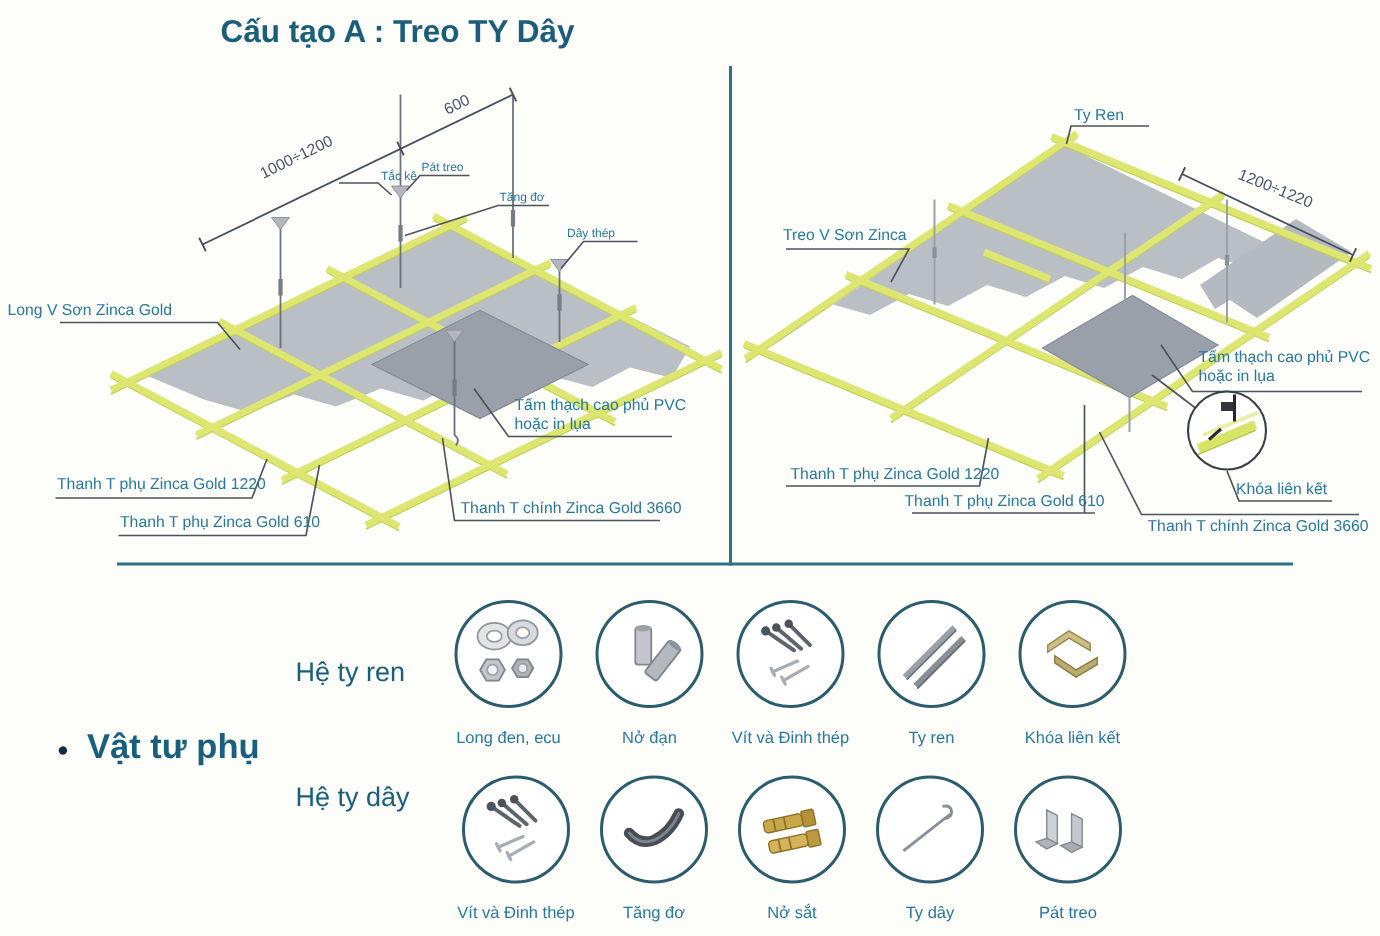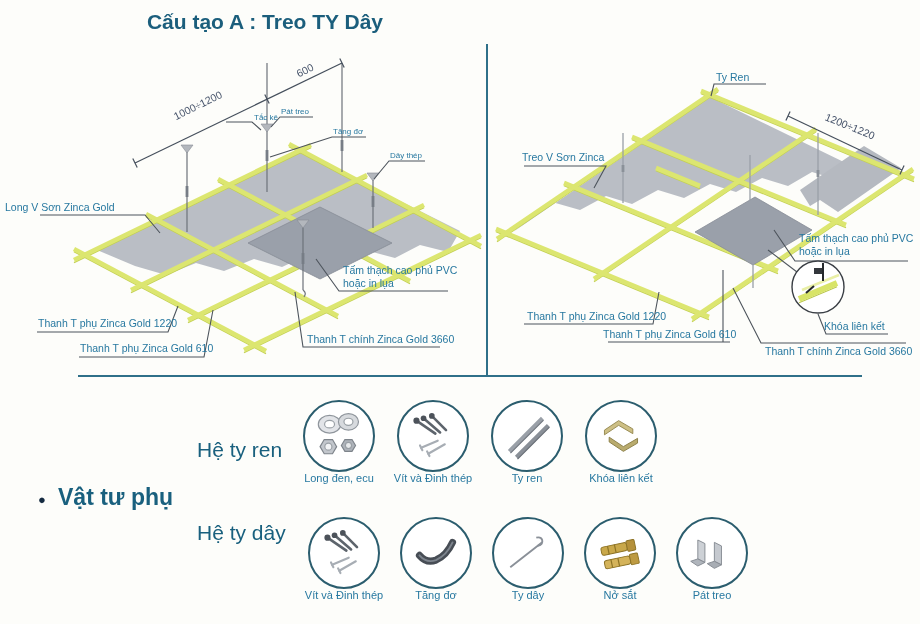--- a/index.html
+++ b/index.html
@@ -12,28 +12,28 @@
   .lbl{position:absolute;font-size:10.5px;color:#2778a0;white-space:nowrap;line-height:1.25;}
   .lbl.tiny{font-size:8px;}
   .lbl.dim{color:#46536a;text-align:center;}
   .rot-a{transform:rotate(-26deg);}
   .rot-b{transform:rotate(22deg);}
   .rule{position:absolute;background:#2f7089;}
   #vrule{left:486px;top:44px;width:2px;height:333px;}
   #hrule{left:78px;top:375px;width:784px;height:2px;}
   .section-title{position:absolute;left:58px;top:484px;font-size:23px;font-weight:700;color:#19607e;}
   .bullet{position:absolute;left:38px;top:492px;font-size:13px;color:#142a40;}
-  .group-label{position:absolute;font-size:21px;color:#19607e;white-space:nowrap;}
+  .group-label{position:absolute;font-size:18px;color:#19607e;white-space:nowrap;}
   #grp1{left:197px;top:438px;} #grp2{left:197px;top:521px;}
   .row{position:absolute;display:flex;}
   #row1{left:293px;top:400px;gap:2px;} #row2{left:298px;top:517px;gap:0px;}
   .part{width:92px;display:flex;flex-direction:column;align-items:center;}
   .part-circle{width:72px;height:72px;border-radius:50%;border:2px solid #2b5d6e;background:#fff;
                display:flex;align-items:center;justify-content:center;box-sizing:border-box;}
-  .part-label{margin-top:0;font-size:11px;color:#2778a0;text-align:center;white-space:nowrap;}
+  .part-label{margin-top:14px;font-size:11px;color:#2778a0;text-align:center;white-space:nowrap;}
 </style>
 </head>
 <body>
 
 <div class="page">
 
   <div class="title" id="titleA">Cấu tạo A : Treo TY Dây</div>
 
   <svg class="draw" width="920" height="624" viewBox="0 0 920 624">
     <defs>
@@ -152,21 +152,21 @@
       <rect x="814" y="268" width="8" height="6" fill="#33373c"></rect>
       <line x1="806" y1="293" x2="814" y2="286" stroke="#25282c" stroke-width="2"></line>
     </g>
   </svg>
 
   <div class="lbl dim rot-a" style="left:152px;top:99px;width:92px;">1000÷1200</div>
   <div class="lbl dim rot-a" style="left:285px;top:64px;width:40px;">600</div>
   <div class="lbl tiny" style="left:226px;top:113px;margin-left:28px;">Tắc kê</div>
   <div class="lbl tiny" style="left:281px;top:107px;">Pát treo</div>
   <div class="lbl tiny" style="left:333px;top:127px;">Tăng đơ</div>
-  <div class="lbl tiny" style="left:390px;top:151px;">Dây thép</div>
+  <div class="lbl tiny" style="left:378px;top:151px;">Dây thép</div>
   <div class="lbl" style="left:5px;top:201px;">Long V Sơn Zinca Gold</div>
   <div class="lbl" style="left:343px;top:264px;">
     <span style="display:block;">Tấm thạch cao phủ PVC</span>
     <span style="display:block;">hoặc in lụa</span>
   </div>
   <div class="lbl" style="left:38px;top:317px;">Thanh T phụ Zinca Gold 1220</div>
   <div class="lbl" style="left:80px;top:342px;">Thanh T phụ Zinca Gold 610</div>
   <div class="lbl" style="left:307px;top:333px;">Thanh T chính Zinca Gold 3660</div>
 
   <div class="lbl" style="left:716px;top:71px;">Ty Ren</div>
@@ -201,20 +201,33 @@
           <circle cx="13" cy="31" r="3" fill="#f2f3f5" stroke="#9aa0a6"></circle>
           <polygon points="24,30 27,25 33,25 36,30 33,35 27,35" fill="#aeb3ba" stroke="#7e848b"></polygon>
           <circle cx="30" cy="30" r="2.6" fill="#e8eaec" stroke="#9aa0a6"></circle>
         </svg>
       </div>
       <div class="part-label">Long đen, ecu</div>
     </div>
     <div class="part">
       <div class="part-circle">
         <svg width="52" height="52" viewBox="0 0 44 44">
+          <rect x="14" y="7" width="9" height="21" rx="1.5" fill="#c3c7cd" stroke="#7e848b"></rect>
+          <ellipse cx="18.5" cy="7.5" rx="4.5" ry="1.8" fill="#9ba1a8"></ellipse>
+          <g transform="rotate(38 29 26)">
+            <rect x="25" y="14" width="8.5" height="23" rx="1.5" fill="#b4b9c0" stroke="#7e848b"></rect>
+            <ellipse cx="29.2" cy="14.5" rx="4.2" ry="1.7" fill="#8d939b"></ellipse>
+          </g>
+        </svg>
+      </div>
+      <div class="part-label">Nở đạn</div>
+    </div>
+    <div class="part">
+      <div class="part-circle">
+        <svg width="52" height="52" viewBox="0 0 44 44">
           <g stroke="#5d646c" stroke-width="2.2" stroke-linecap="round">
             <line x1="8" y1="9" x2="24" y2="20"></line>
               <line x1="14" y1="7" x2="28" y2="19"></line>
               <line x1="21" y1="5" x2="33" y2="17"></line>
           </g>
           <circle cx="8" cy="9" r="2.6" fill="#4c525a"></circle>
             <circle cx="14" cy="7" r="2.4" fill="#4c525a"></circle>
             <circle cx="21" cy="5" r="2.4" fill="#4c525a"></circle>
           <g stroke="#a7adb4" stroke-width="1.8" stroke-linecap="round">
             <line x1="12" y1="32" x2="26" y2="26"></line>
@@ -275,48 +288,48 @@
         <svg width="52" height="52" viewBox="0 0 44 44">
           <path d="M8 24 Q14 31 22 28 Q31 24 36 13" fill="none" stroke="#474d55" stroke-width="6" stroke-linecap="round"></path>
           <path d="M8 24 Q14 31 22 28 Q31 24 36 13" fill="none" stroke="#7d848d" stroke-width="1.6" stroke-linecap="round"></path>
         </svg>
       </div>
       <div class="part-label">Tăng đơ</div>
     </div>
     <div class="part">
       <div class="part-circle">
         <svg width="52" height="52" viewBox="0 0 44 44">
-          <path d="M7 34 L30 16 L34 13" fill="none" stroke="#8a9098" stroke-width="1.6"></path>
-          <path d="M30 16 q5 -1 4 -5 q-1 -3 -5 -2" fill="none" stroke="#8a9098" stroke-width="1.6"></path>
-        </svg>
-      </div>
-      <div class="part-label">Ty dây</div>
-    </div>
-    <div class="part">
-      <div class="part-circle">
-        <svg width="52" height="52" viewBox="0 0 44 44">
           <g transform="rotate(-12 22 18)">
             <rect x="6" y="14" width="22" height="7" rx="2" fill="#c9a84a" stroke="#8d7325" stroke-width="0.8"></rect>
             <rect x="28" y="13" width="7" height="9" rx="1" fill="#b5913a" stroke="#8d7325" stroke-width="0.8"></rect>
             <line x1="12" y1="14" x2="12" y2="21" stroke="#8d7325"></line>
               <line x1="18" y1="14" x2="18" y2="21" stroke="#8d7325"></line>
           </g>
           <g transform="rotate(-12 22 30)">
             <rect x="9" y="26" width="22" height="7" rx="2" fill="#d4b35a" stroke="#8d7325" stroke-width="0.8"></rect>
             <rect x="31" y="25" width="7" height="9" rx="1" fill="#bd9a42" stroke="#8d7325" stroke-width="0.8"></rect>
             <line x1="15" y1="26" x2="15" y2="33" stroke="#8d7325"></line>
               <line x1="21" y1="26" x2="21" y2="33" stroke="#8d7325"></line>
           </g>
         </svg>
       </div>
       <div class="part-label">Nở sắt</div>
     </div>
     <div class="part">
       <div class="part-circle">
         <svg width="52" height="52" viewBox="0 0 44 44">
+          <path d="M7 34 L30 16 L34 13" fill="none" stroke="#8a9098" stroke-width="1.6"></path>
+          <path d="M30 16 q5 -1 4 -5 q-1 -3 -5 -2" fill="none" stroke="#8a9098" stroke-width="1.6"></path>
+        </svg>
+      </div>
+      <div class="part-label">Ty dây</div>
+    </div>
+    <div class="part">
+      <div class="part-circle">
+        <svg width="52" height="52" viewBox="0 0 44 44">
           <path d="M10 11 L16 14 L16 30 L10 27 Z" fill="#cdd1d6" stroke="#858b92" stroke-width="0.8"></path>
           <path d="M4 29 L10 27 L16 30 L10 33 Z" fill="#b0b5bc" stroke="#858b92" stroke-width="0.8"></path>
           <path d="M24 13 L30 16 L30 32 L24 29 Z" fill="#c5c9cf" stroke="#858b92" stroke-width="0.8"></path>
           <path d="M18 31 L24 29 L30 32 L24 35 Z" fill="#a8adb4" stroke="#858b92" stroke-width="0.8"></path>
         </svg>
       </div>
       <div class="part-label">Pát treo</div>
     </div>
   </div>
 

